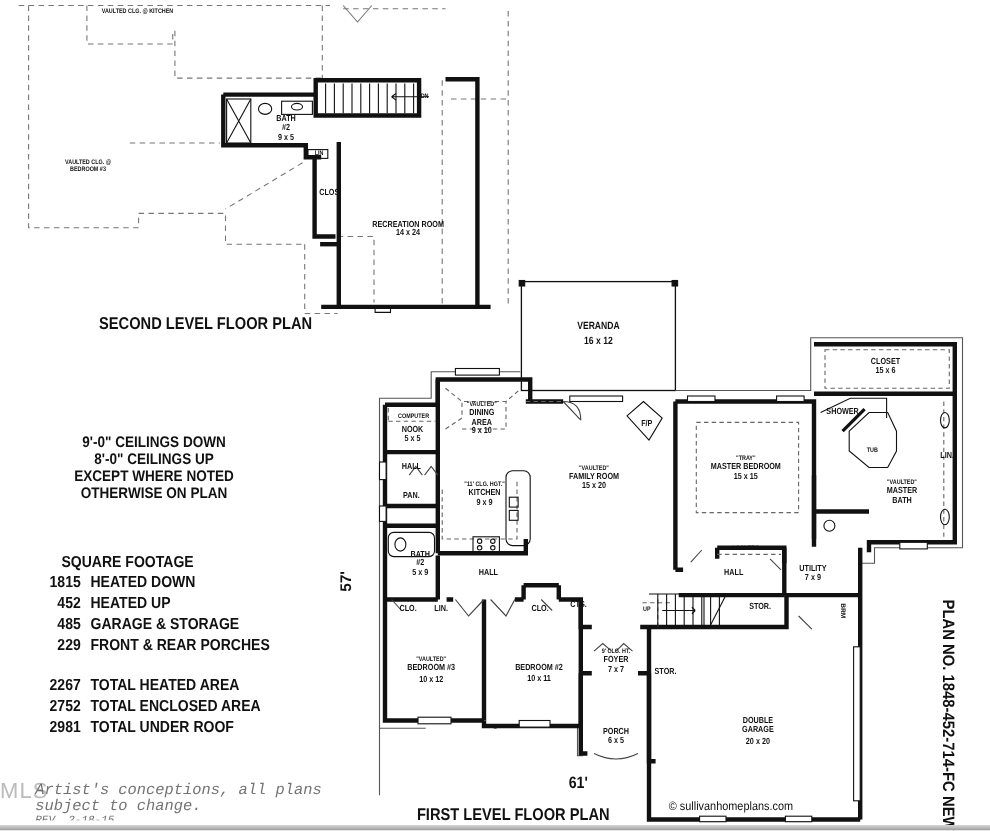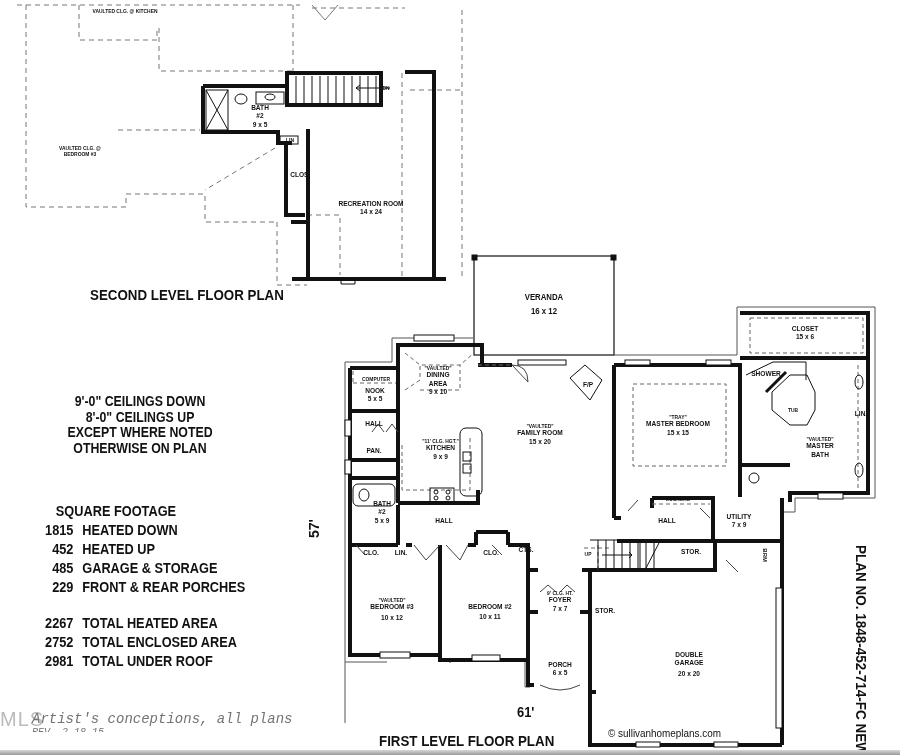--- a/index.html
+++ b/index.html
@@ -342,15 +342,16 @@
 
 <div class="big" style="left:306px;top:538px;transform:rotate(-90deg);transform-origin:left top;font-size:14px;">57'</div>
 <div class="big" style="left:517px;top:703px;font-size:15px;">61'</div>
 <div class="big" style="left:379px;top:732px;">FIRST LEVEL FLOOR PLAN</div>
 <div class="lbl" style="left:608px;top:728px;font-size:11px;font-weight:normal;transform:scaleX(0.9);transform-origin:left;">© sullivanhomeplans.com</div>
 <div class="vert" style="left:870px;top:545px;">PLAN NO. 1848-452-714-FC NEW</div>
 
 <div class="watermark">MLS</div>
 <div class="disc">
   <div>Artist's conceptions, all plans</div>
+  <div>subject to change.</div>
   <div style="font-size:10px;height:6px;overflow:hidden;">REV.  2-18-15</div>
 </div>
 <div class="bottombar"></div>
 
 </body></html>

